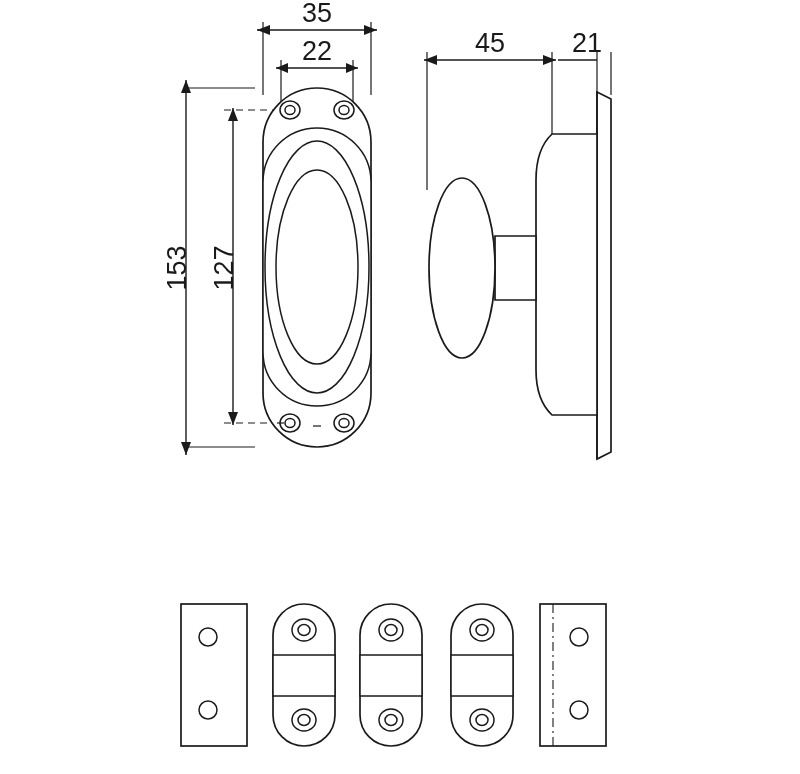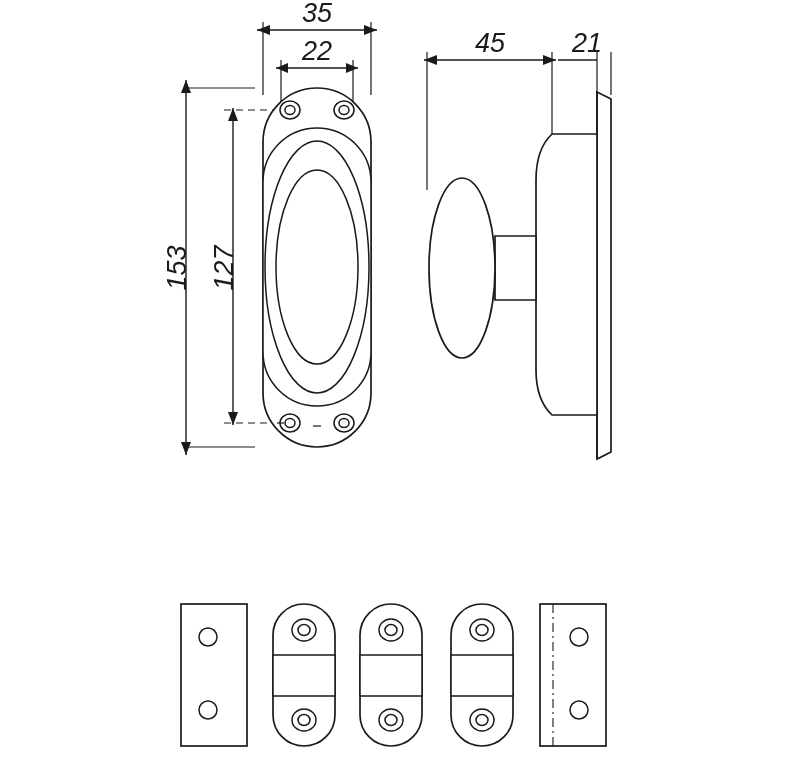--- a/index.html
+++ b/index.html
@@ -11,21 +11,20 @@
     width: 800px;
     height: 774px;
     font-family: "Liberation Sans", sans-serif;
     color: #1a1a1a;
     overflow: hidden;
   }
   #stage {
     position: relative;
     width: 800px;
     height: 709px;
-    font-style: italic;
   }
   #drawing {
     position: absolute;
     left: 0;
     top: 0;
   }
   .dim-text {
     font-family: "Liberation Sans", sans-serif;
     font-size: 27px;
     fill: #1a1a1a;

